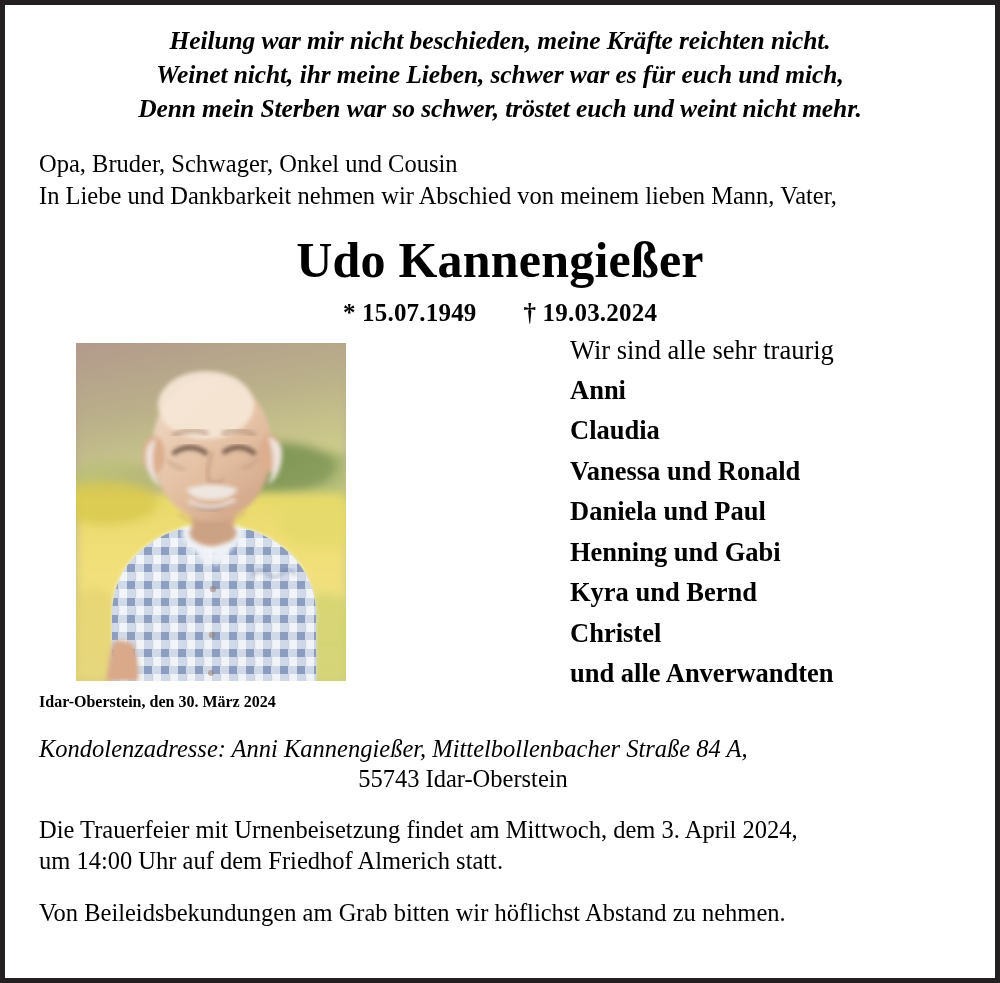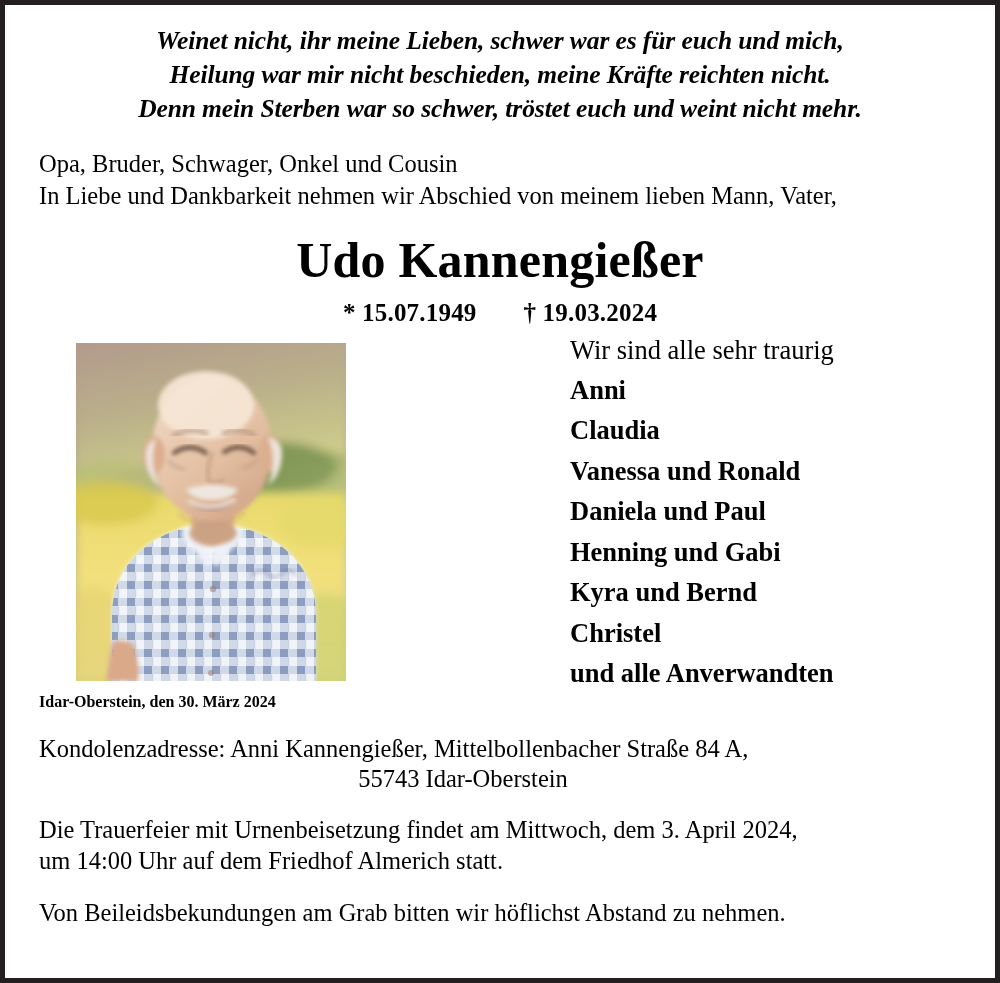--- a/index.html
+++ b/index.html
@@ -130,21 +130,21 @@
     font-weight: bold;
     line-height: 1.15;
     padding-top: 2px;
   }
 
   .condolence {
     font-size: 24.5px;
     line-height: 1.22;
     padding-top: 22px;
   }
-  .condolence .l1 { display: block; text-align: left; }
+  .condolence .l1 { display: block; text-align: left; font-style: italic; }
   .condolence .l2 { display: block; text-align: center; padding-right: 80px; }
 
   .ceremony {
     font-size: 24.5px;
     line-height: 1.30;
     padding-top: 20px;
   }
   .ceremony .line { display: block; }
 
   .closing {
@@ -153,22 +153,22 @@
     padding-top: 20px;
   }
 </style>
 </head>
 <body>
 
 <div class="notice">
   <div class="inner">
 
     <div class="poem">
+      <span class="line">Heilung war mir nicht beschieden, meine Kräfte reichten nicht.</span>
       <span class="line">Weinet nicht, ihr meine Lieben, schwer war es für euch und mich,</span>
-      <span class="line">Heilung war mir nicht beschieden, meine Kräfte reichten nicht.</span>
       <span class="line">Denn mein Sterben war so schwer, tröstet euch und weint nicht mehr.</span>
     </div>
 
     <div class="intro">
       <span class="line">Opa, Bruder, Schwager, Onkel und Cousin</span>
       <span class="line">In Liebe und Dankbarkeit nehmen wir Abschied von meinem lieben Mann, Vater,</span>
     </div>
 
     <div class="name-block">
       <div class="deceased-name">Udo Kannengießer</div>

